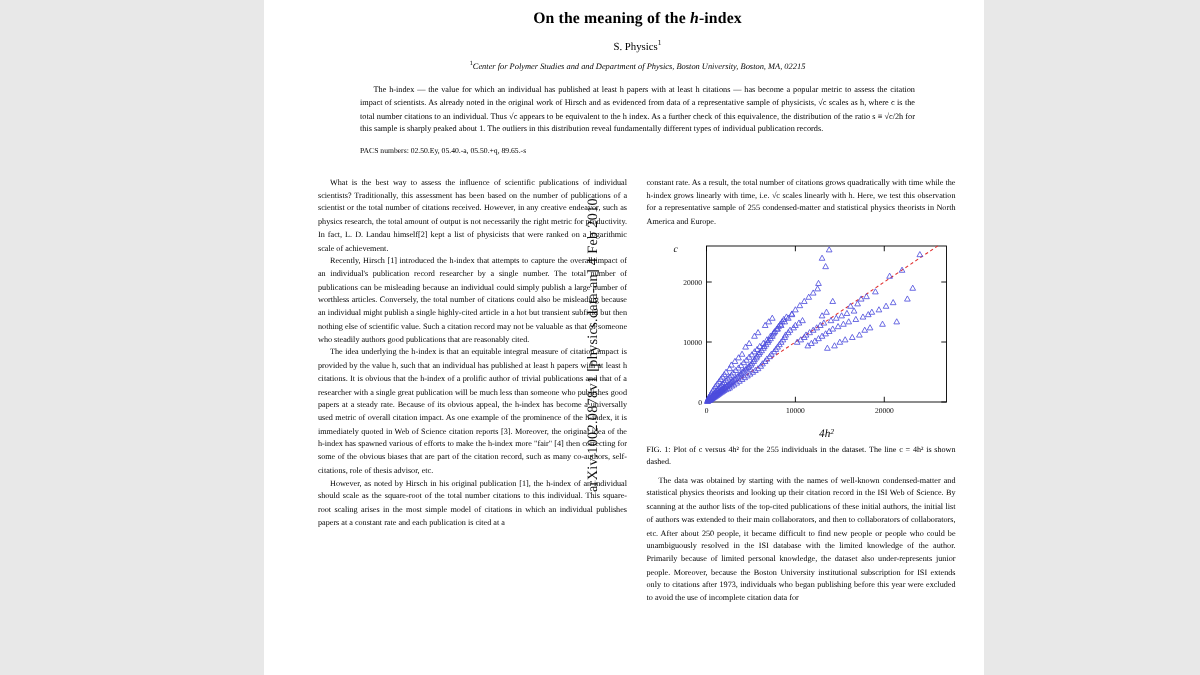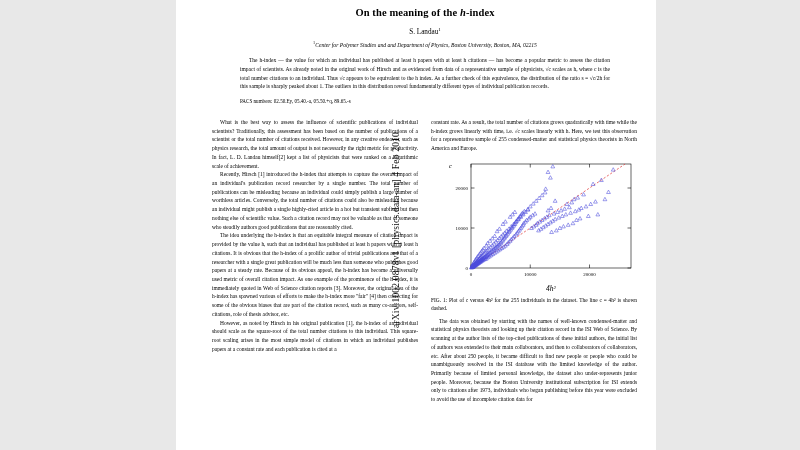--- a/index.html
+++ b/index.html
@@ -108,21 +108,21 @@
 <div class="page">
 
   <div class="stamp-col">
     <div class="stamp">arXiv:1002.0878v1  [physics.data-an]  4 Feb 2010</div>
   </div>
 
   <div class="content">
 
     <div class="title"><span>On the meaning of the </span><i>h</i><span>-index</span></div>
 
-    <div class="author"><span>S. Landau</span><sup>1</sup></div>
+    <div class="author"><span>S. Physics</span><sup>1</sup></div>
 
     <div class="affil"><sup>1</sup><span>Center for Polymer Studies and and Department of Physics, Boston University, Boston, MA, 02215</span></div>
 
     <div class="abstract"><span class="ind"></span><span>The h-index — the value for which an individual has published at least h papers with at least h citations — has become a popular metric to assess the citation impact of scientists. As already noted in the original work of Hirsch and as evidenced from data of a representative sample of physicists, √c scales as h, where c is the total number citations to an individual. Thus √c appears to be equivalent to the h index. As a further check of this equivalence, the distribution of the ratio s ≡ √c/2h for this sample is sharply peaked about 1. The outliers in this distribution reveal fundamentally different types of individual publication records.</span></div>
 
     <div class="pacs">PACS numbers: 02.50.Ey, 05.40.-a, 05.50.+q, 89.65.-s</div>
 
     <div class="cols">
 
       <div class="col">

